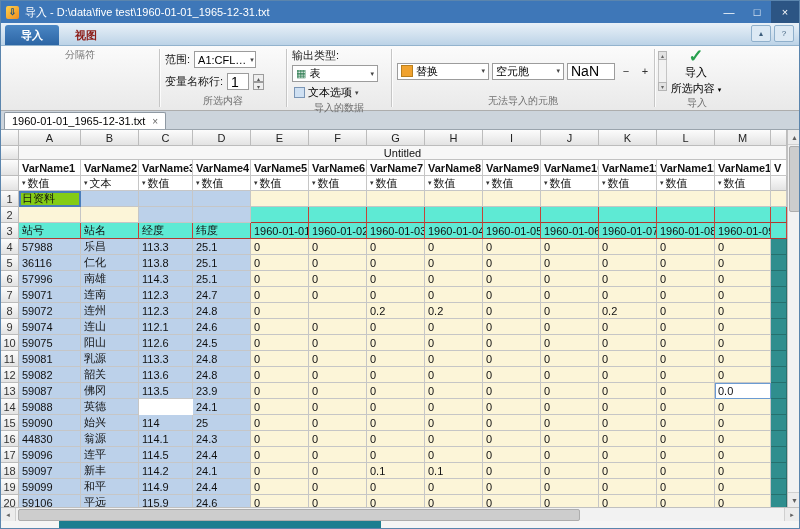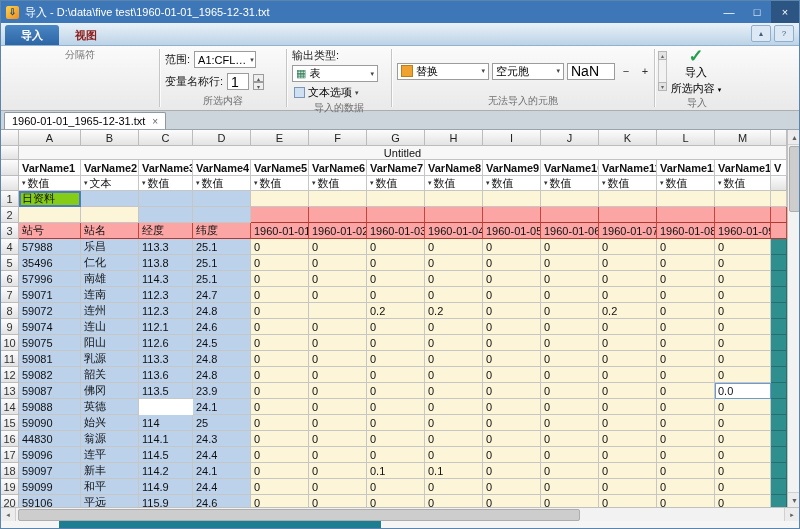--- a/index.html
+++ b/index.html
@@ -64,21 +64,21 @@
   .h16{height:16px;} .h14{height:14px;} .h15{height:15px;}
   .gcell{box-sizing:border-box;border-right:1px solid #c6c6c6;border-bottom:1px solid #c6c6c6;font-size:11px;color:#111;padding:0 3px;display:flex;align-items:center;overflow:hidden;white-space:nowrap;flex:none;}
   .hdr{background:linear-gradient(#fcfcfc,#e3e3e3);justify-content:center;border-color:#bcbcbc;color:#222;padding:0;}
   .gutter{background:linear-gradient(#fcfcfc,#e3e3e3);justify-content:center;border-color:#bcbcbc;color:#333;padding:0;}
   .untl{background:#f7f7f7;justify-content:center;border-color:#c2c2c2;}
   .varname{font-weight:bold;background:#fff;}
   .typecell{background:#fff;}
   .typecell .tarr{font-size:7px;color:#333;margin-right:2px;}
   .blue{background:#bcd1ea;}
   .cream{background:#fcf5d8;}
-  .red{background:#fca5a5;border-right-color:#c4453a;border-bottom-color:#b03a31;}
+  .red{background:#5eead4;border-right-color:#c4453a;border-bottom-color:#b03a31;}
   .teal{background:#2f8e8e;border-right-color:#24706e;border-bottom-color:#24706e;}
   .sel-a1{background:#84cc16;outline:2px solid #4a7dbb;outline-offset:-2px;}
   .sel-m13{background:#fff;outline:1px solid #6b9bd2;outline-offset:-1px;}
 
   .vscroll{position:absolute;left:786px;top:0;width:14px;height:377px;background:#f2f2f2;border-left:1px solid #c0c0c0;box-sizing:border-box;display:flex;flex-direction:column;}
   .vs-btn{height:14px;font-size:7px;display:flex;align-items:center;justify-content:center;color:#606060;background:#ececec;border-bottom:1px solid #d0d0d0;}
   .vs-btn.bottom{border-bottom:none;border-top:1px solid #d0d0d0;margin-top:auto;}
   .vs-thumb{margin:1px 1px;height:64px;background:#cdcdcd;border:1px solid #adadad;border-radius:2px;}
 
   
@@ -370,21 +370,21 @@
           <div class="gcell cream" style="width: 58px;">0</div>
           <div class="gcell cream" style="width: 58px;">0</div>
           <div class="gcell cream" style="width: 58px;">0</div>
           <div class="gcell cream" style="width: 58px;">0</div>
           <div class="gcell cream" style="width: 58px;">0</div>
           <div class="gcell cream" style="width: 56px;">0</div>
           <div class="gcell teal" style="width: 16px;"></div>
         </div>
         <div class="grow h16">
           <div class="gcell gutter" style="width: 18px;">5</div>
-          <div class="gcell blue" style="width: 62px;">35496</div>
+          <div class="gcell blue" style="width: 62px;">36116</div>
           <div class="gcell blue" style="width: 58px;">仁化</div>
           <div class="gcell blue" style="width: 54px;">113.8</div>
           <div class="gcell blue" style="width: 58px;">25.1</div>
           <div class="gcell cream" style="width: 58px;">0</div>
           <div class="gcell cream" style="width: 58px;">0</div>
           <div class="gcell cream" style="width: 58px;">0</div>
           <div class="gcell cream" style="width: 58px;">0</div>
           <div class="gcell cream" style="width: 58px;">0</div>
           <div class="gcell cream" style="width: 58px;">0</div>
           <div class="gcell cream" style="width: 58px;">0</div>

